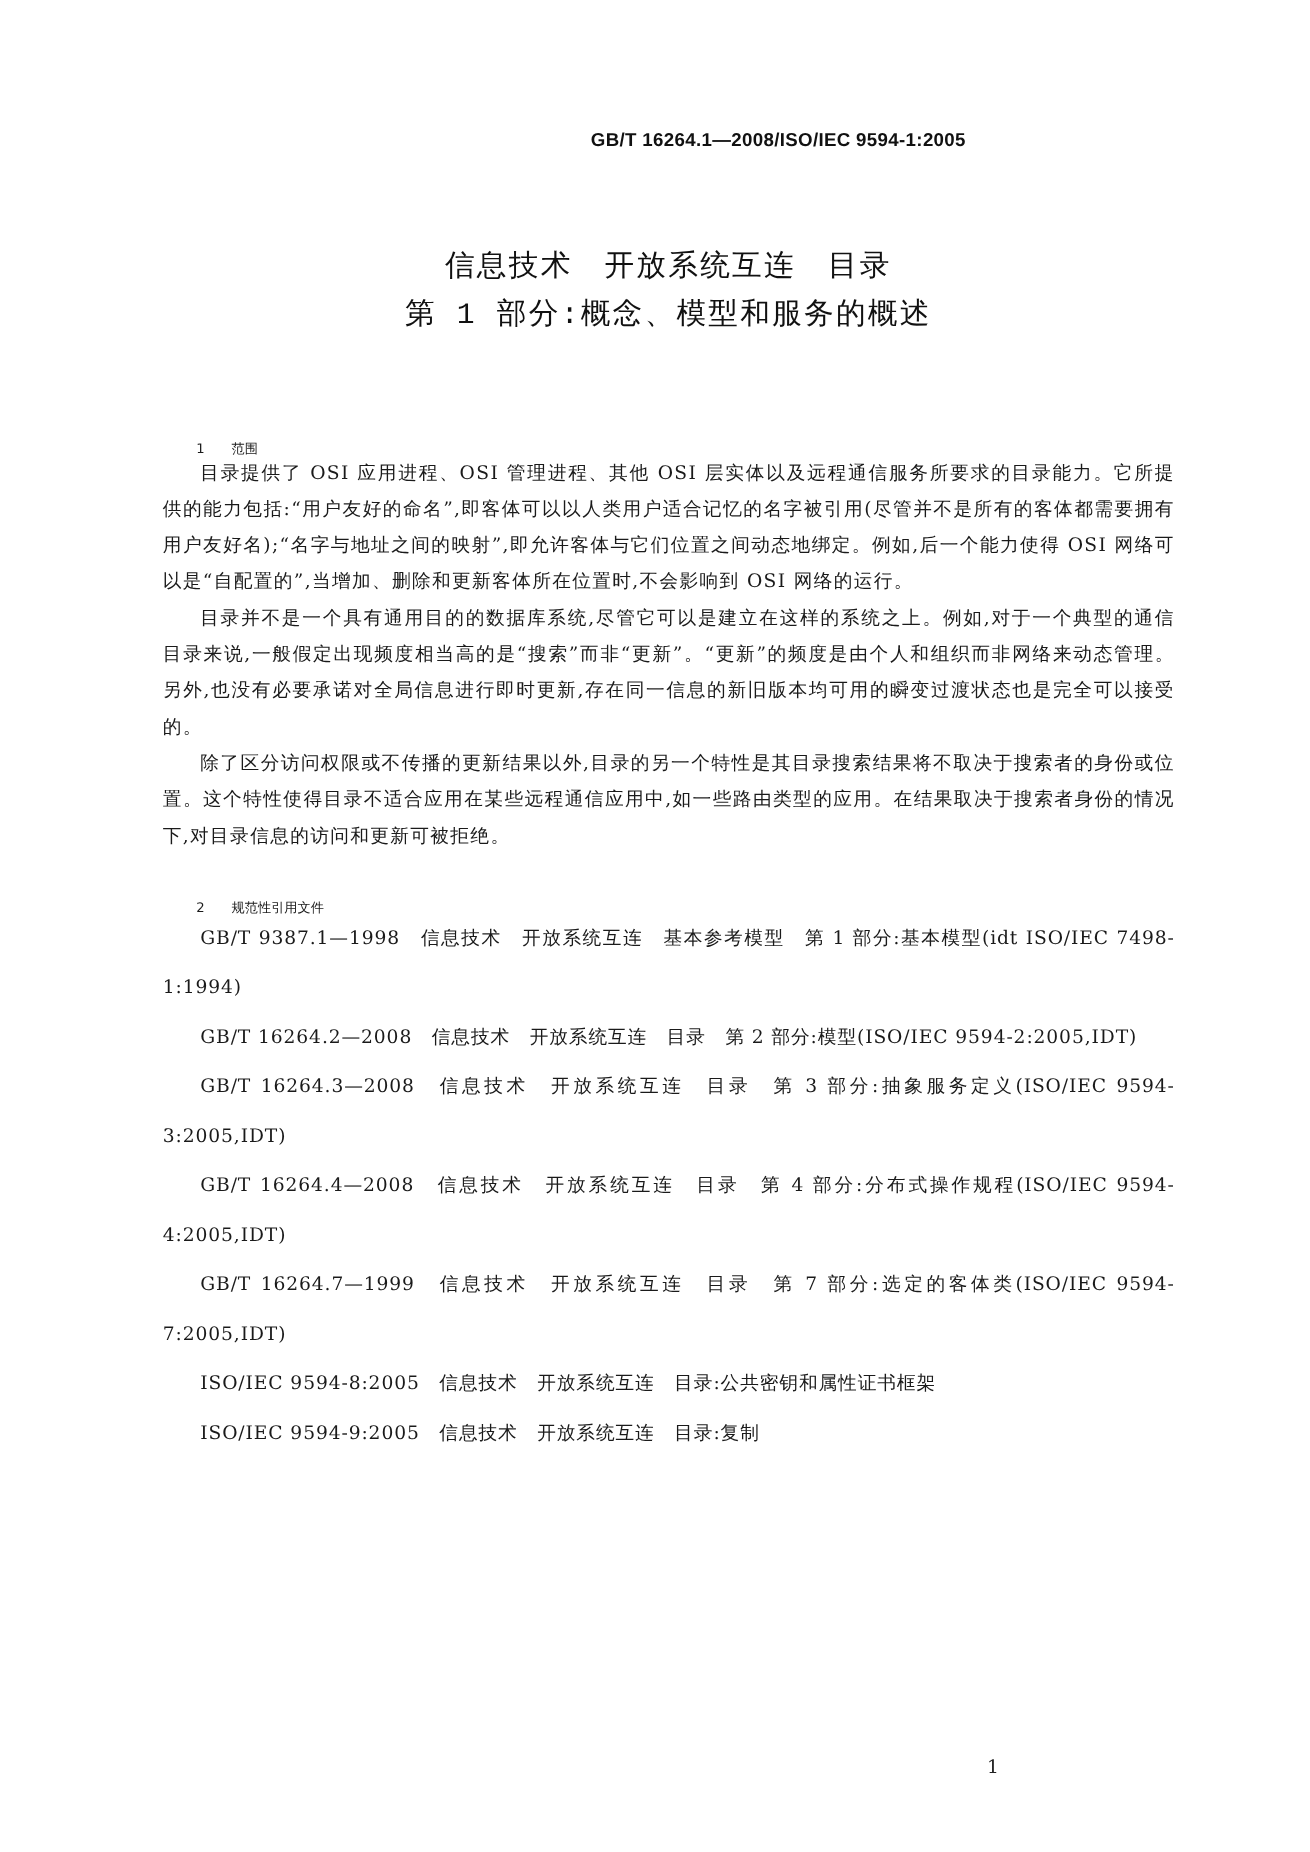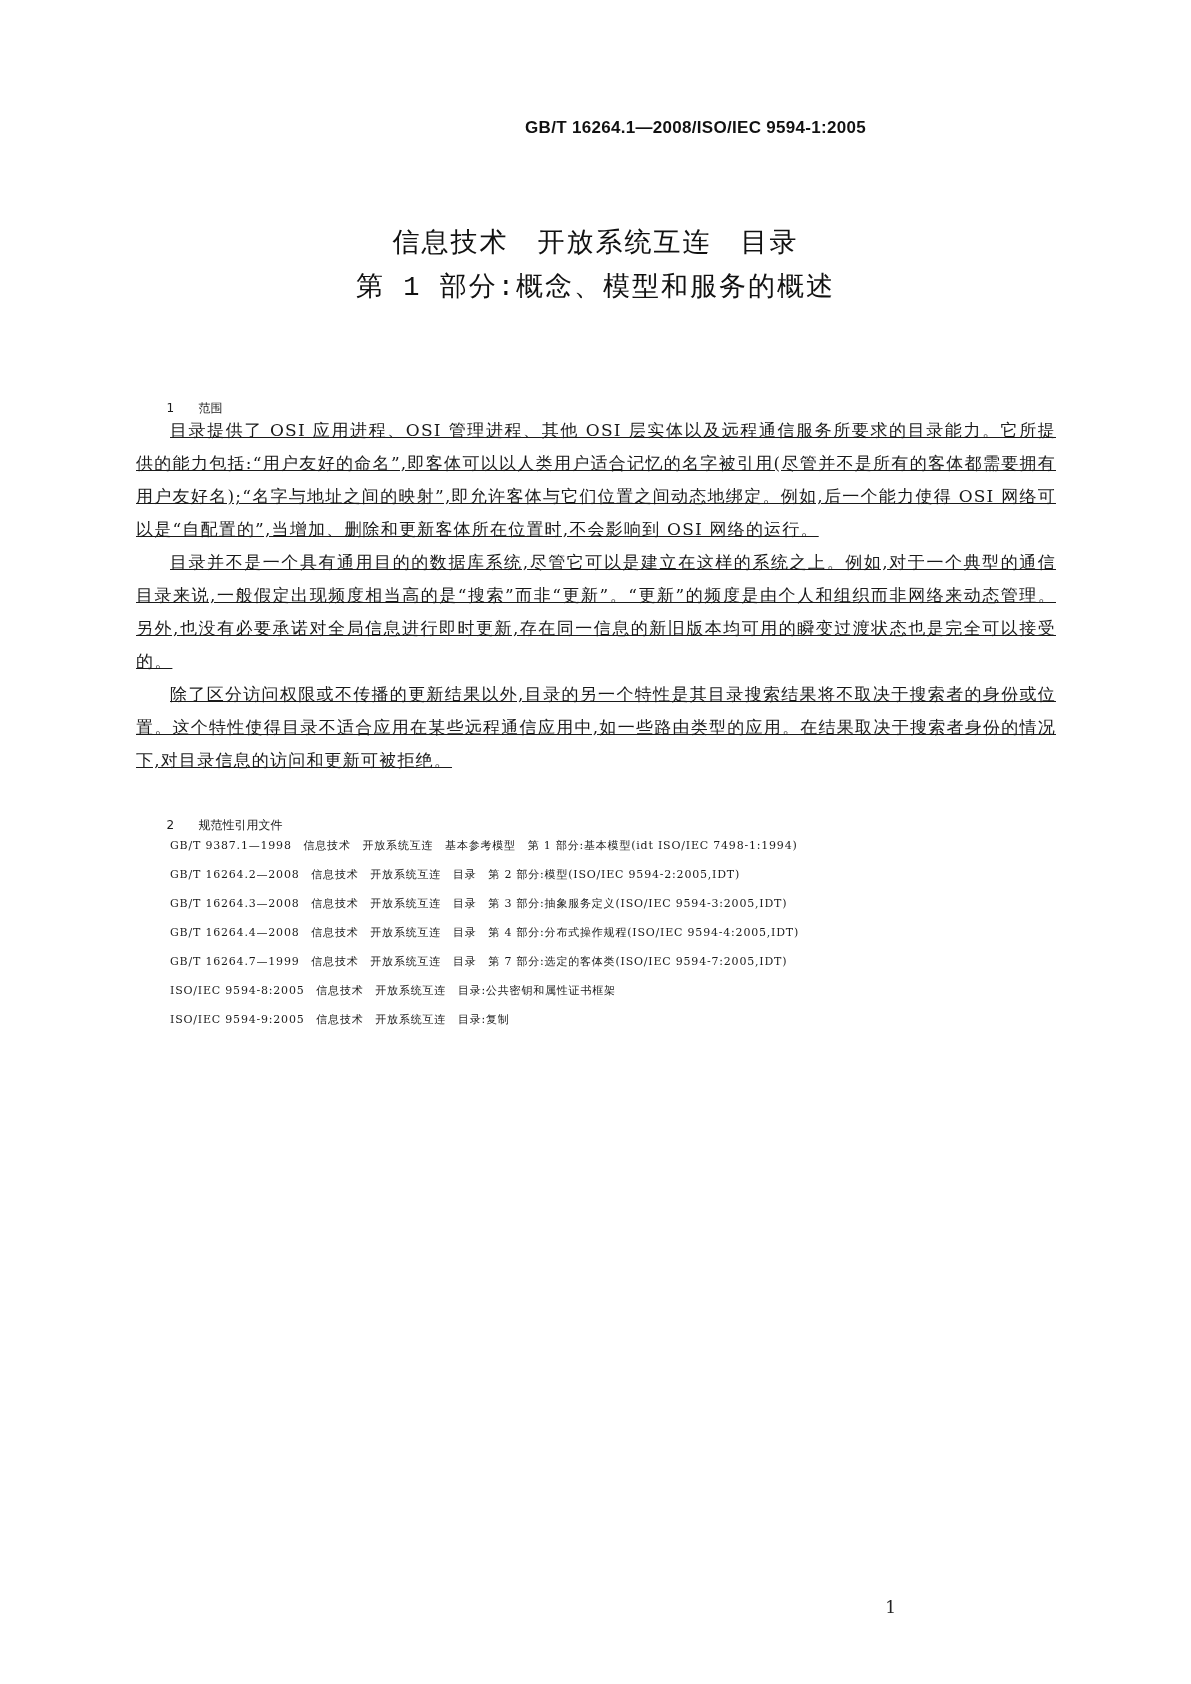--- a/index.html
+++ b/index.html
@@ -10,21 +10,21 @@
     body {
       width: 1191px;
       height: 1684px;
       position: relative;
       overflow: hidden;
       color: #1a1a1a;
       font-family: "DejaVu Serif", "Liberation Serif", serif;
     }
     .page {
       position: absolute;
-      left: 0; top: 0;
+      left: 12px; top: 0;
       width: 1016px;
       height: 1684px;
       padding-left: 12px;
     }
     .std-header {
       position: absolute;
       right: 162px;
       top: 118px;
       font-family: "Liberation Sans", "DejaVu Sans", sans-serif;
       font-size: 17px;
@@ -62,25 +62,24 @@
       margin-bottom: 18px;
     }
     .section-heading .num { display: inline-block; width: 32px; }
     .para {
       font-size: 17px;
       line-height: 33px;
       text-indent: 34px;
       text-align: justify;
       letter-spacing: 1.2px;
       margin: 0;
-      text-decoration: underline;
     }
     .ref {
-      font-size: 11px;
-      line-height: 29px;
+      font-size: 17px;
+      line-height: 45px;
       text-indent: 34px;
       text-align: justify;
       letter-spacing: 0.8px;
       margin: 0;
       white-space: normal;
     }
     .gap-sec { height: 12px; }
     .page-number {
       position: absolute;
       right: 132px;

